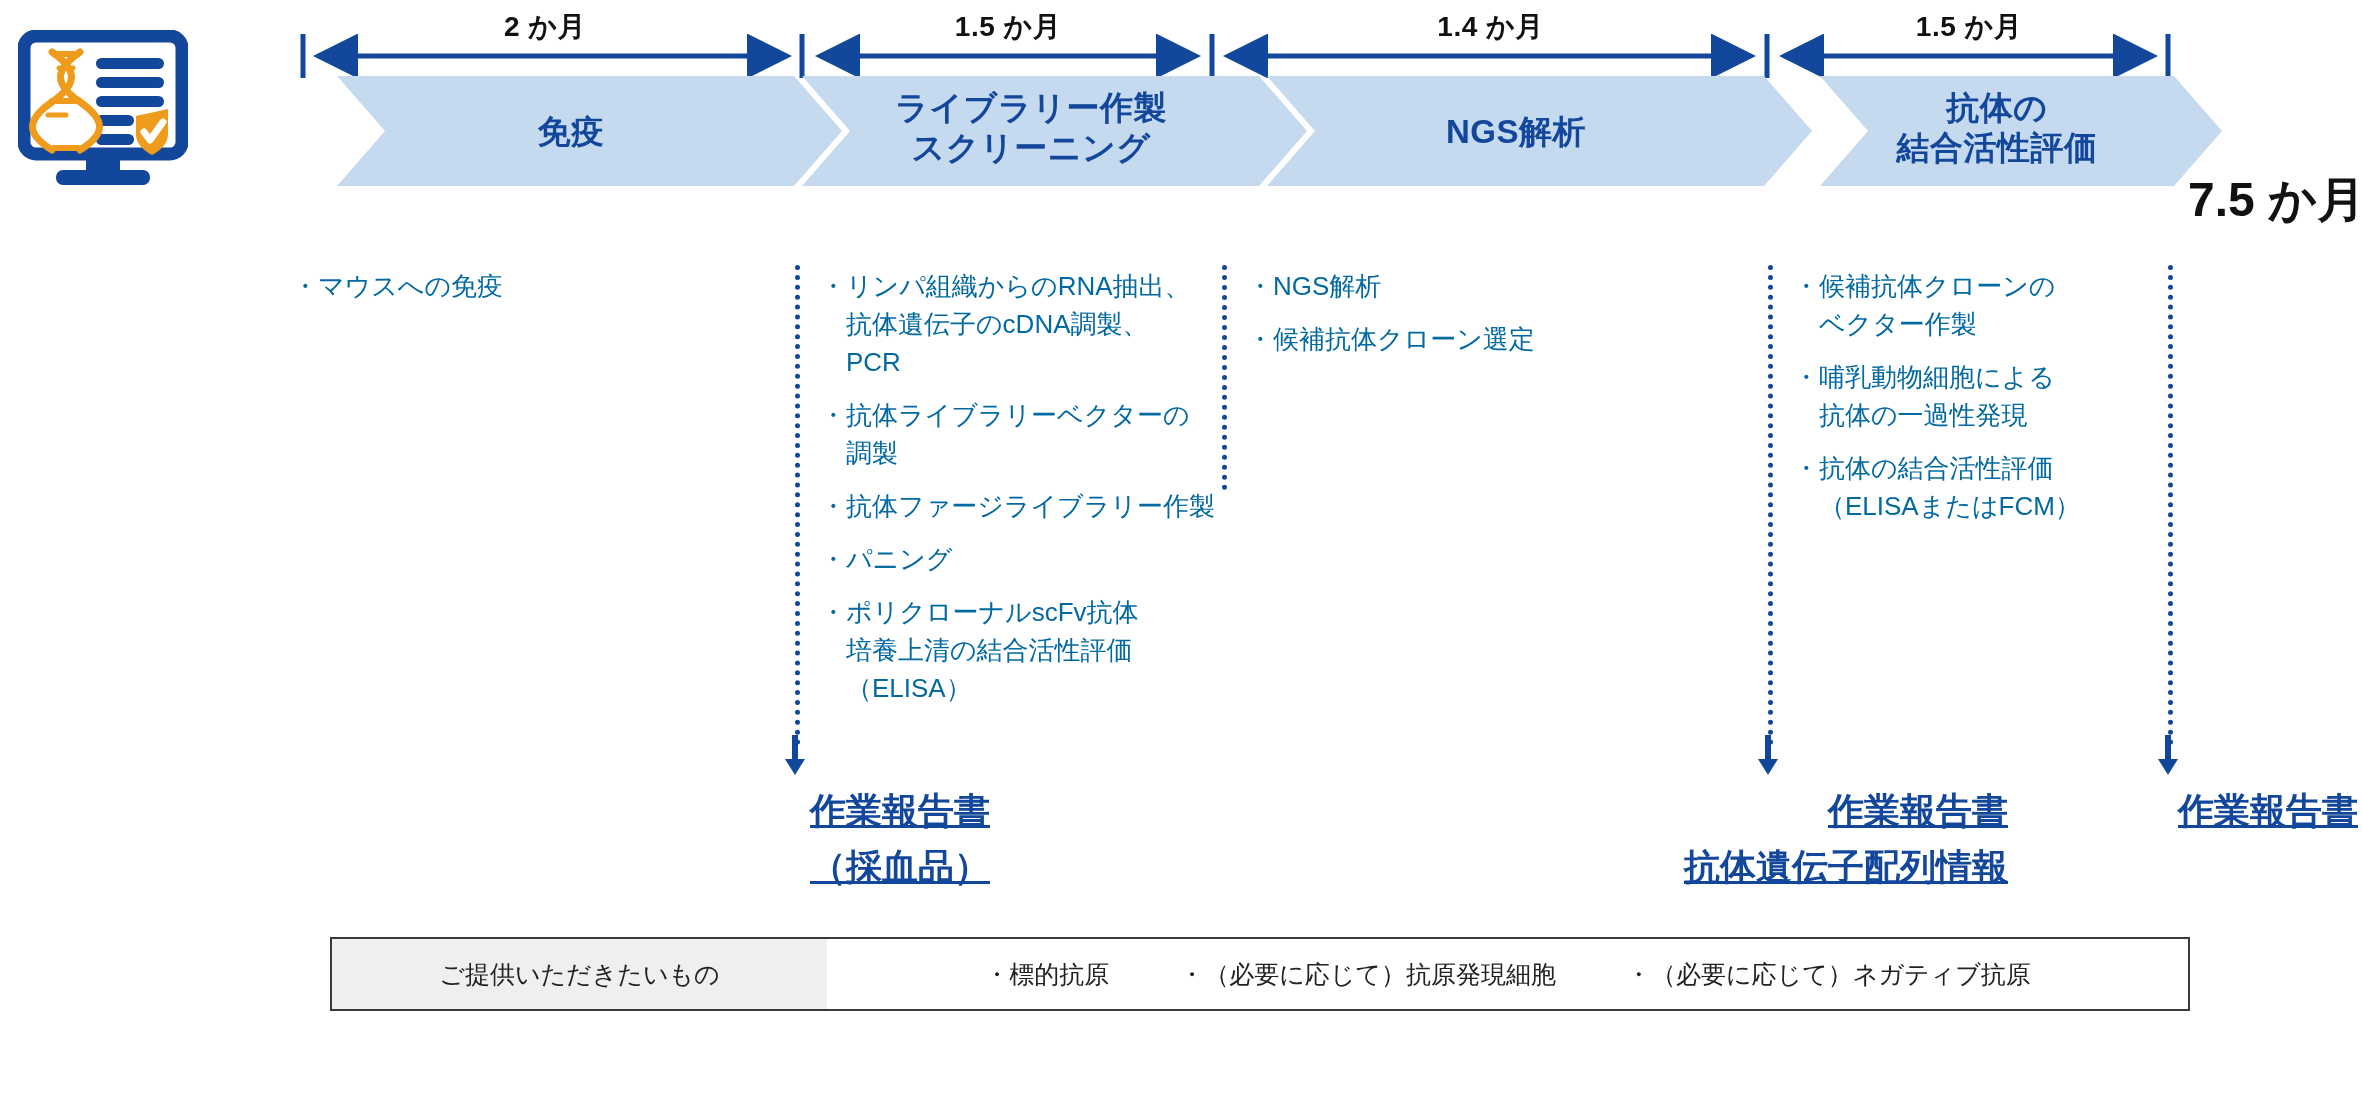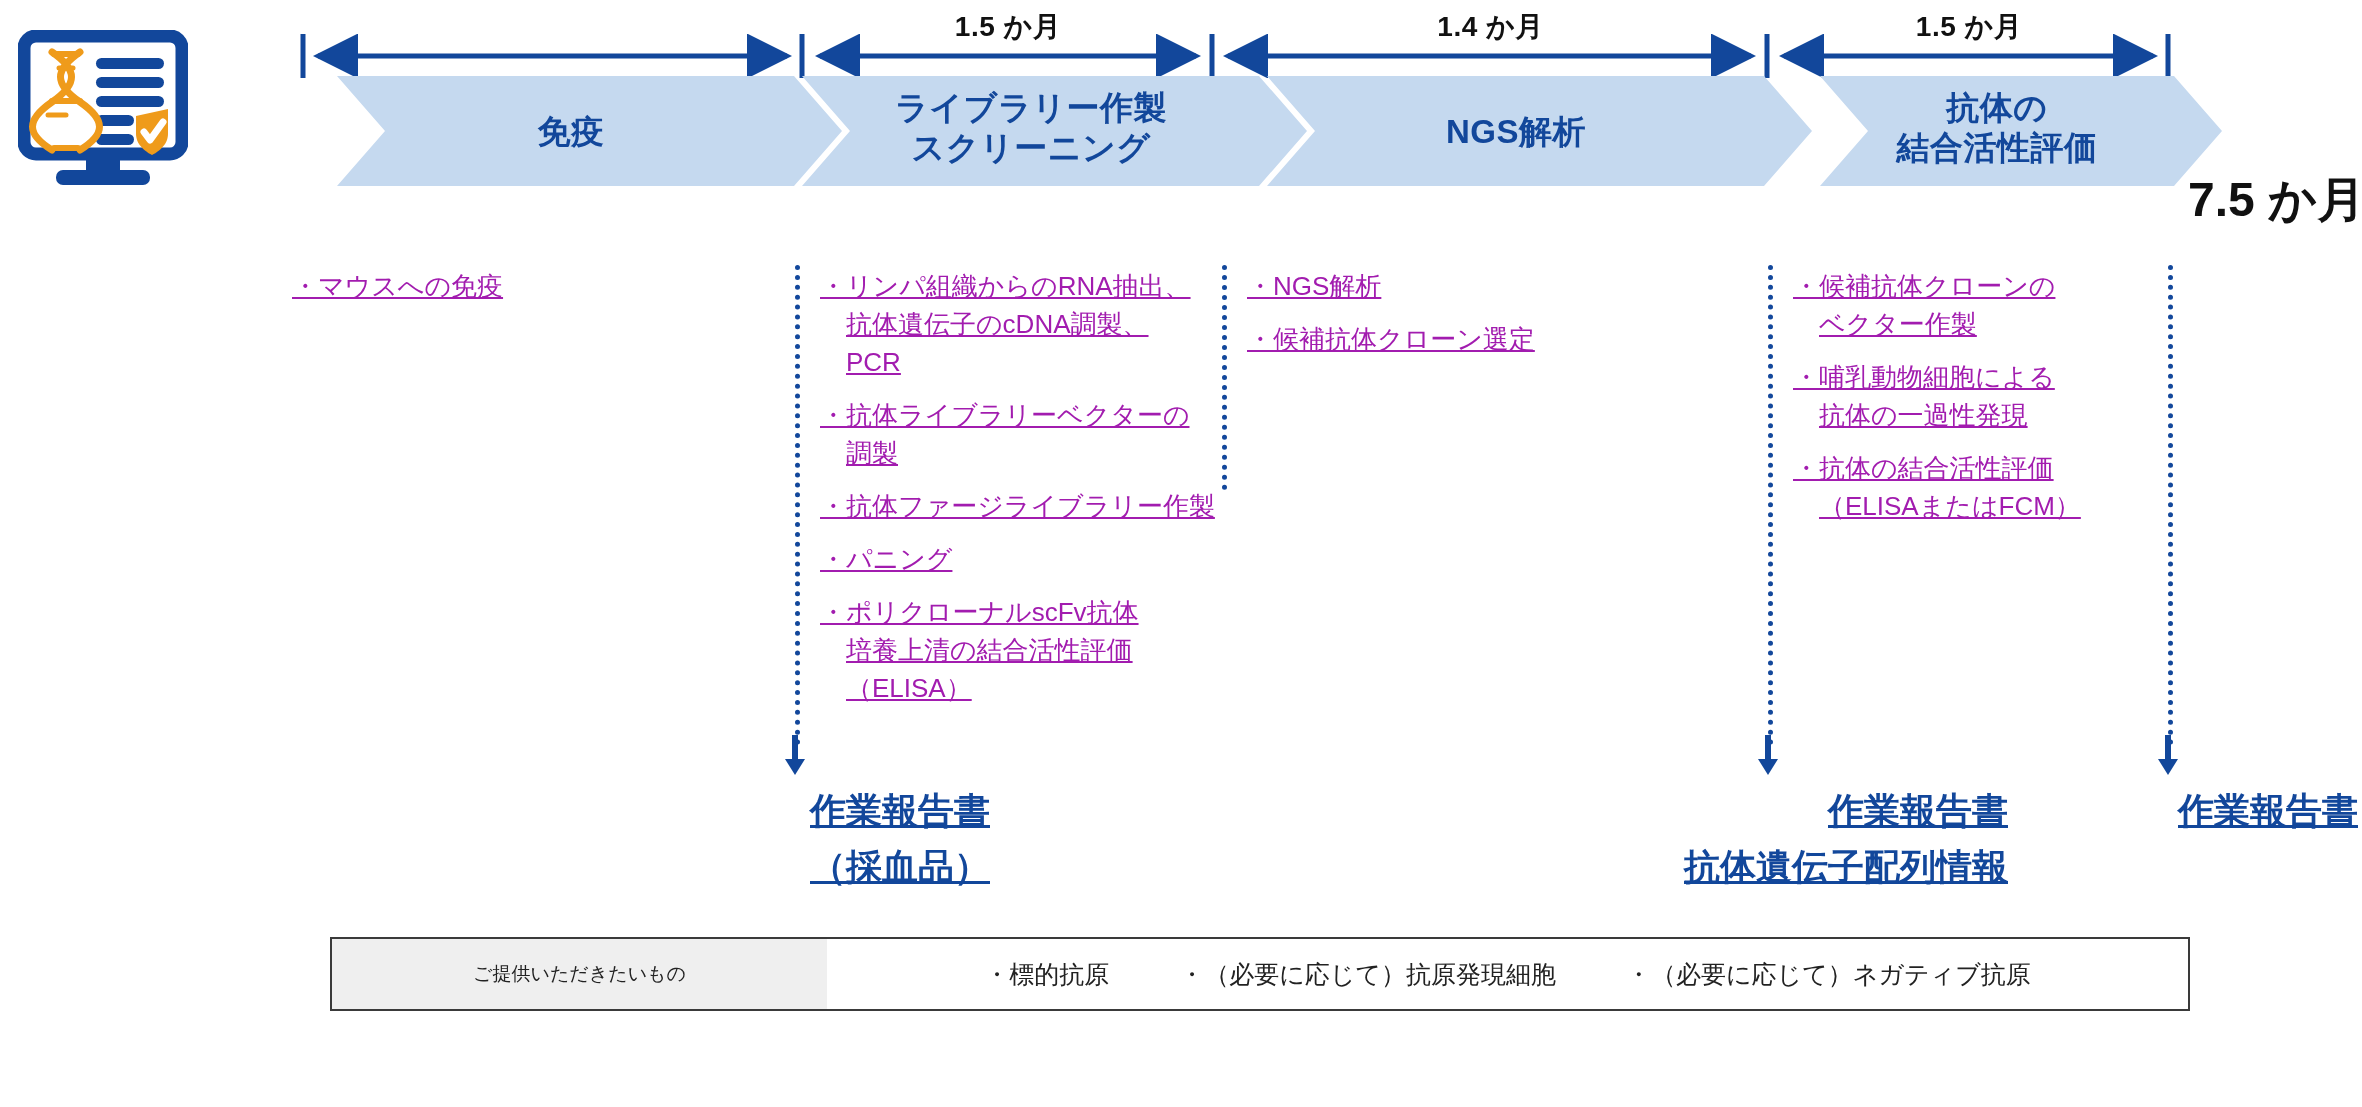--- a/index.html
+++ b/index.html
@@ -79,22 +79,21 @@
   .dotted-sep {
     position: absolute;
     width: 0;
     border-left: 5px dotted #12479b;
   }
 
   .col {
     position: absolute;
     font-size: 26px;
     line-height: 1.46;
-    color: #a21caf;
-    text-decoration: underline;
+    color: #0369a1;
   }
   .bullet-item {
     display: block;
     padding-left: 26px;
     text-indent: -26px;
     margin-bottom: 15px;
     white-space: pre-line;
   }
   .bullet-item:before {
     content: "・";
@@ -128,21 +127,21 @@
     box-sizing: border-box;
     display: flex;
     align-items: stretch;
   }
   #provide-head {
     width: 495px;
     background: #efefef;
     display: flex;
     align-items: center;
     justify-content: center;
-    font-size: 19px;
+    font-size: 25px;
     color: #222222;
     box-sizing: border-box;
   }
   #provide-body {
     flex: 1;
     display: flex;
     align-items: center;
     justify-content: center;
     gap: 70px;
     font-size: 25px;
@@ -206,20 +205,21 @@
       <line x1="2168" y1="34" x2="2168" y2="78"></line>
     </g>
     <g stroke="#12479b" stroke-width="5" marker-start="url(#ahL)" marker-end="url(#ahR)">
       <line x1="318" y1="56" x2="787" y2="56"></line>
       <line x1="820" y1="56" x2="1196" y2="56"></line>
       <line x1="1228" y1="56" x2="1751" y2="56"></line>
       <line x1="1784" y1="56" x2="2153" y2="56"></line>
     </g>
   </svg>
 
+  <div class="span-label" style="left:303px; width:484px;">2 か月</div>
   <div class="span-label" style="left:818px; width:380px;">1.5 か月</div>
   <div class="span-label" style="left:1228px; width:525px;">1.4 か月</div>
   <div class="span-label" style="left:1784px; width:370px;">1.5 か月</div>
 </div>
 
 <div id="band">
   <svg viewBox="0 0 2362 110" width="2362" height="110" aria-hidden="true">
 
     <polygon points="303,0 760,0 808,55 760,110 303,110 351,55" fill="#c5d9ef"></polygon>
 

